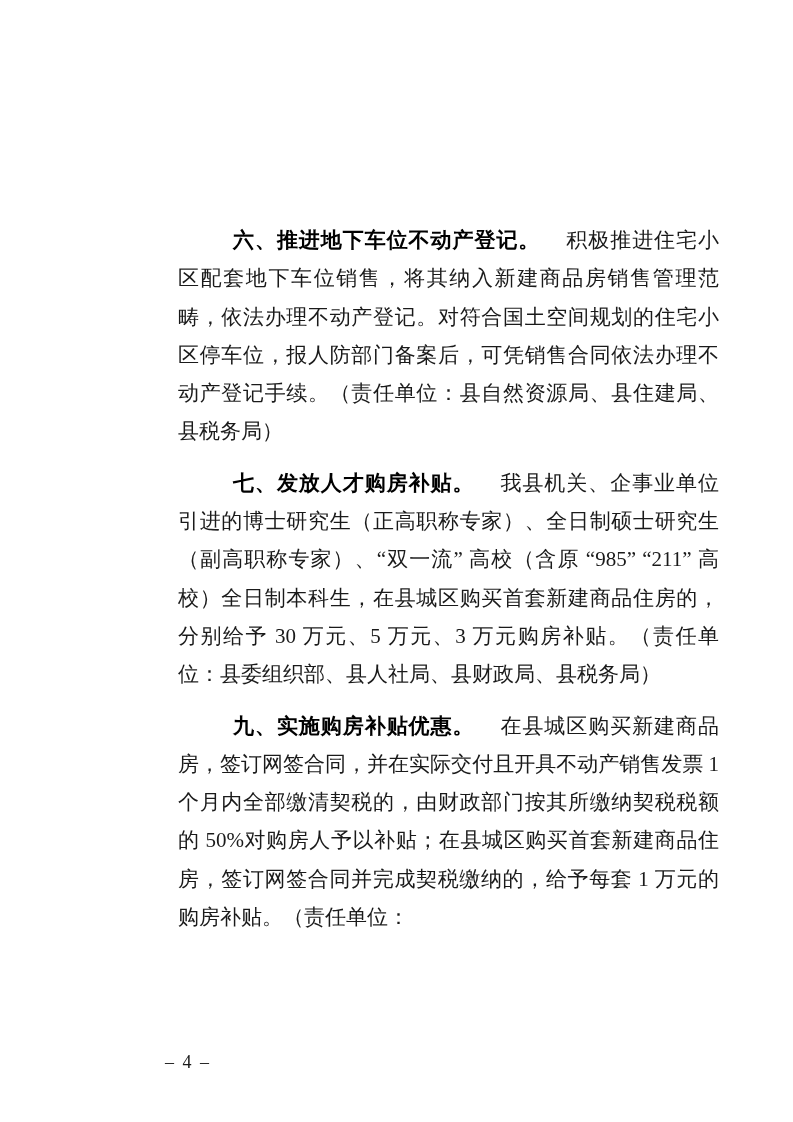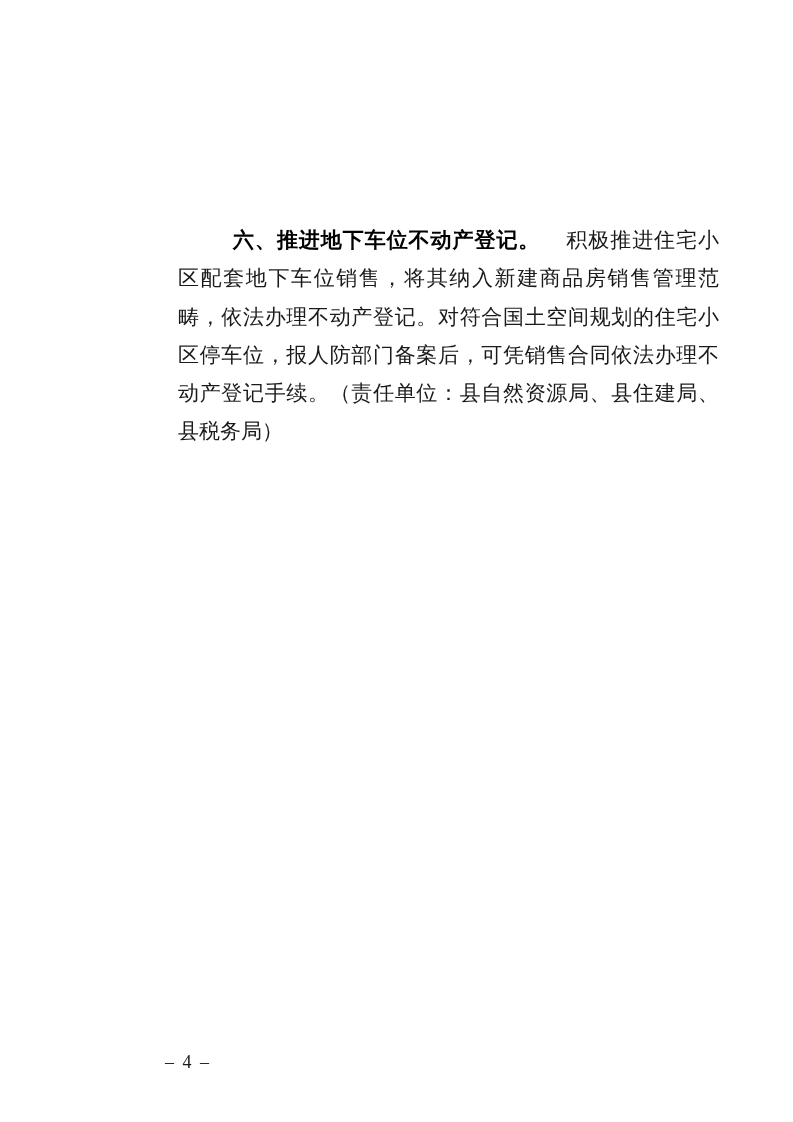--- a/index.html
+++ b/index.html
@@ -50,19 +50,21 @@
   }
 </style>
 </head>
 <body>
 
 <div class="page">
   <div class="content">
 
     <p class="para"><span class="hd">六、推进地下车位不动产登记。</span><span class="bd">积极推进住宅小区配套地下车位销售，将其纳入新建商品房销售管理范畴，依法办理不动产登记。对符合国土空间规划的住宅小区停车位，报人防部门备案后，可凭销售合同依法办理不动产登记手续。（责任单位：县自然资源局、县住建局、县税务局）</span></p>
 
+    <p class="para"><span class="hd">七、发放人才购房补贴。</span><span class="bd">我县机关、企事业单位引进的博士研究生（正高职称专家）、全日制硕士研究生（副高职称专家）、“双一流” 高校（含原 “985” “211” 高校）全日制本科生，在县城区购买首套新建商品住房的，分别给予 30 万元、5 万元、3 万元购房补贴。（责任单位：县委组织部、县人社局、县财政局、县税务局）</span></p>
 
 
+    <p class="para"><span class="hd">九、实施购房补贴优惠。</span><span class="bd">在县城区购买新建商品房，签订网签合同，并在实际交付且开具不动产销售发票 1 个月内全部缴清契税的，由财政部门按其所缴纳契税税额的 50%对购房人予以补贴；在县城区购买首套新建商品住房，签订网签合同并完成契税缴纳的，给予每套 1 万元的购房补贴。（责任单位：</span></p>
 
   </div>
 
   <div class="page-number">– 4 –</div>
 </div>
 
 </body></html>

